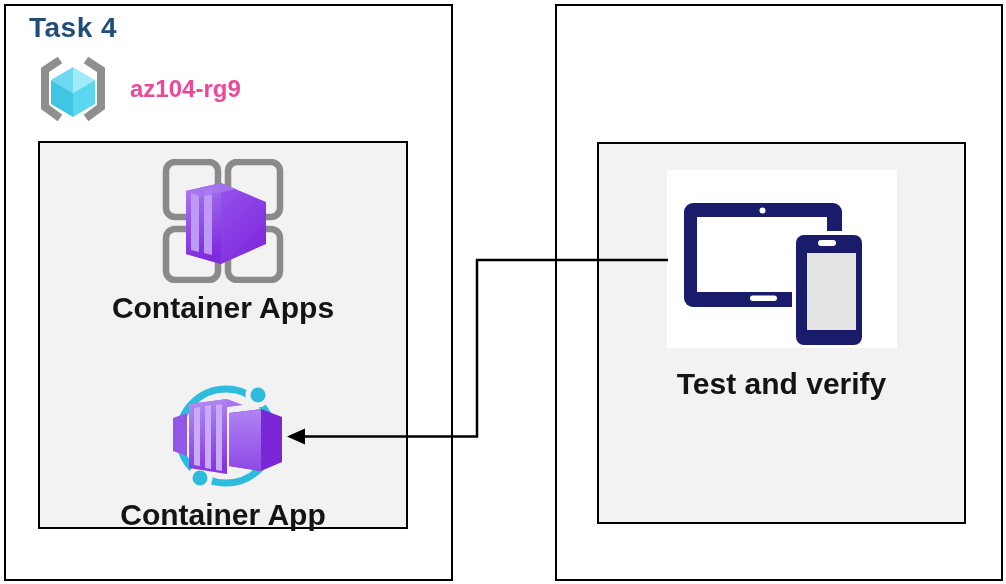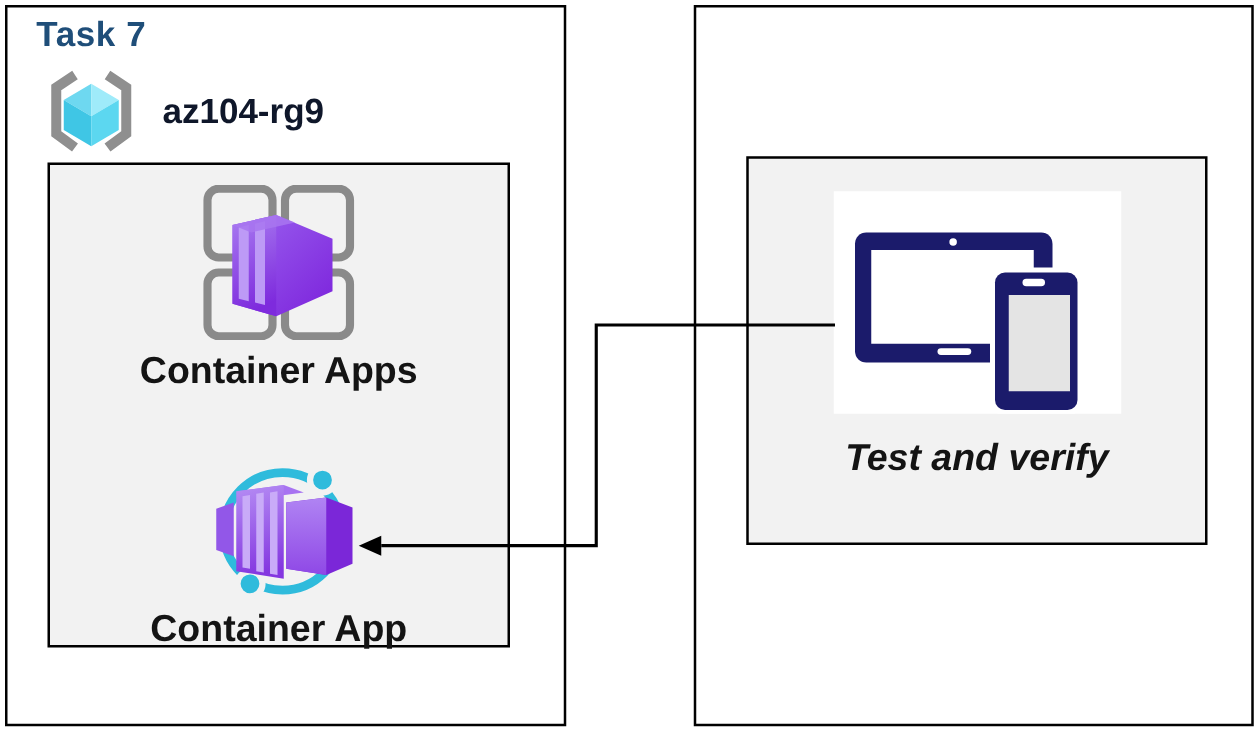--- a/index.html
+++ b/index.html
@@ -37,33 +37,33 @@
 
   .rg-row {
     position: absolute;
     left: 27px;
     top: 49px;
     display: flex;
     align-items: center;
     gap: 17px;
   }
   .rg-name {
-    font-size: 28px;
+    font-size: 24px;
     font-weight: 700;
-    color: #0f172a;
+    color: #ec4899;
     white-space: nowrap;
   }
 
   .inner-box {
     position: absolute;
     background: #F2F2F2;
     border: 2px solid #000000;
   }
-  .t1-inner { left: 32px; top: 124px; width: 370px; height: 388px; }
-  .t2-inner { left: 40px; top: 119px; width: 369px; height: 311px; font-style: italic; }
+  .t1-inner { left: 32px; top: 135px; width: 370px; height: 388px; }
+  .t2-inner { left: 40px; top: 136px; width: 369px; height: 382px; }
 
   .cae-icon { position: absolute; left: 122px; top: 16px; }
   .ca-icon  { position: absolute; left: 129px; top: 236px; }
 
   .caption {
     position: absolute;
     left: 0;
     width: 100%;
     text-align: center;
     font-size: 30px;
@@ -92,21 +92,21 @@
     z-index: 10;
     pointer-events: none;
   }
 </style>
 </head>
 <body>
 
 <div class="canvas">
 
   <section class="panel task1">
-    <h2 class="panel-title">Task 7</h2>
+    <h2 class="panel-title">Task 4</h2>
 
     <div class="rg-row">
       <svg width="80" height="68" viewBox="0 0 80 68">
         <polyline points="27,5 12,15 12,52 27,63" fill="none" stroke="#8F8F8F" stroke-width="8"></polyline>
         <polyline points="53,5 68,15 68,52 53,63" fill="none" stroke="#8F8F8F" stroke-width="8"></polyline>
         <polygon points="40,12 18,25 40,38" fill="#6ED8F0"></polygon>
         <polygon points="40,12 62,25 40,38" fill="#9FEBFA"></polygon>
         <polygon points="18,25 40,38 40,62 18,49" fill="#3FC6E5"></polygon>
         <polygon points="62,25 40,38 40,62 62,49" fill="#5CD7F0"></polygon>
       </svg>

